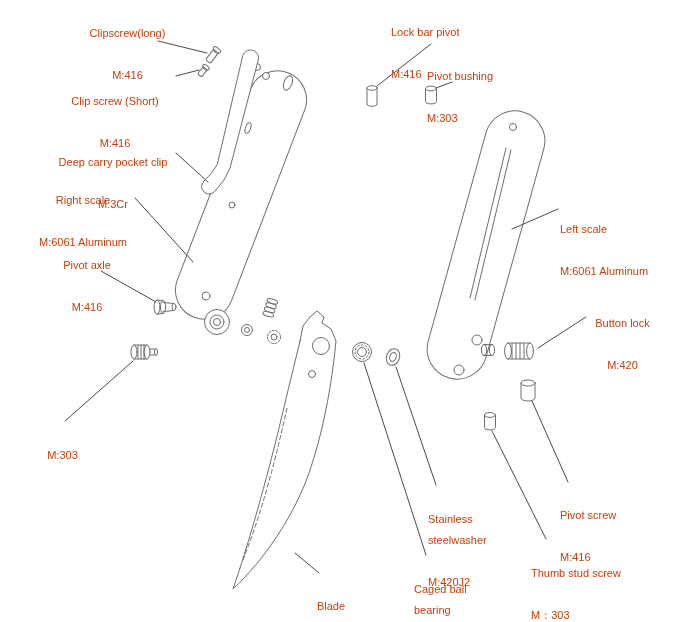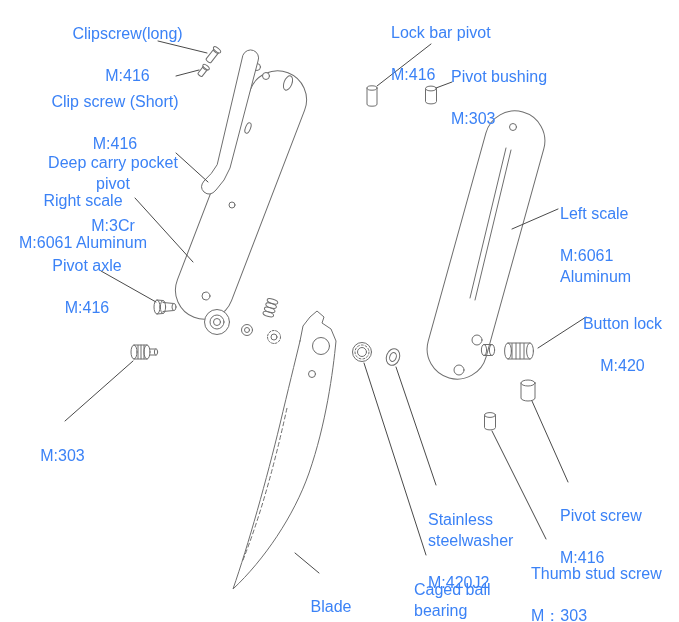--- a/index.html
+++ b/index.html
@@ -6,23 +6,23 @@
   .stage{
     position:relative;
     width:679px;height:622px;
     background:#ffffff;
     font-family:"Liberation Sans", sans-serif;
     overflow:hidden;
   }
   .stage svg{position:absolute;left:0;top:0;}
   .label{
     position:absolute;
-    font-size:16px;
+    font-size:11px;
     line-height:21px;
-    color:#3b82f6;
+    color:#c2410c;
     white-space:pre-line;
   }
   .label.c{text-align:center;}
 </style>
 </head>
 <body>
 
 <div class="stage">
 
   <svg width="679" height="622" viewBox="0 0 679 622">
@@ -181,41 +181,41 @@
   <div class="label c" style="left:55px;top:2px;width:145px">
     <div>Clipscrew(long)</div>
     <div>M:416</div>
   </div>
 
   <div class="label" style="left:391px;top:1px">
     <div>Lock bar pivot</div>
     <div>M:416</div>
   </div>
 
-  <div class="label" style="left:451px;top:45px">
+  <div class="label" style="left:427px;top:45px">
     <div>Pivot bushing</div>
     <div>M:303</div>
   </div>
 
   <div class="label c" style="left:40px;top:70px;width:150px">
     <div>Clip screw (Short)</div>
     <div>M:416</div>
   </div>
 
   <div class="label c" style="left:35px;top:131px;width:156px">
-    <div>Deep carry pocket pivot</div>
+    <div>Deep carry pocket clip</div>
     <div>M:3Cr</div>
   </div>
 
   <div class="label c" style="left:8px;top:169px;width:150px">
     <div>Right scale</div>
     <div>M:6061 Aluminum</div>
   </div>
 
-  <div class="label" style="left:560px;top:182px">
+  <div class="label" style="left:560px;top:198px">
     <div>Left scale</div>
     <div>M:6061 Aluminum</div>
   </div>
 
   <div class="label c" style="left:27px;top:234px;width:120px">
     <div>Pivot axle</div>
     <div>M:416</div>
   </div>
 
   <div class="label c" style="left:560px;top:292px;width:125px">

